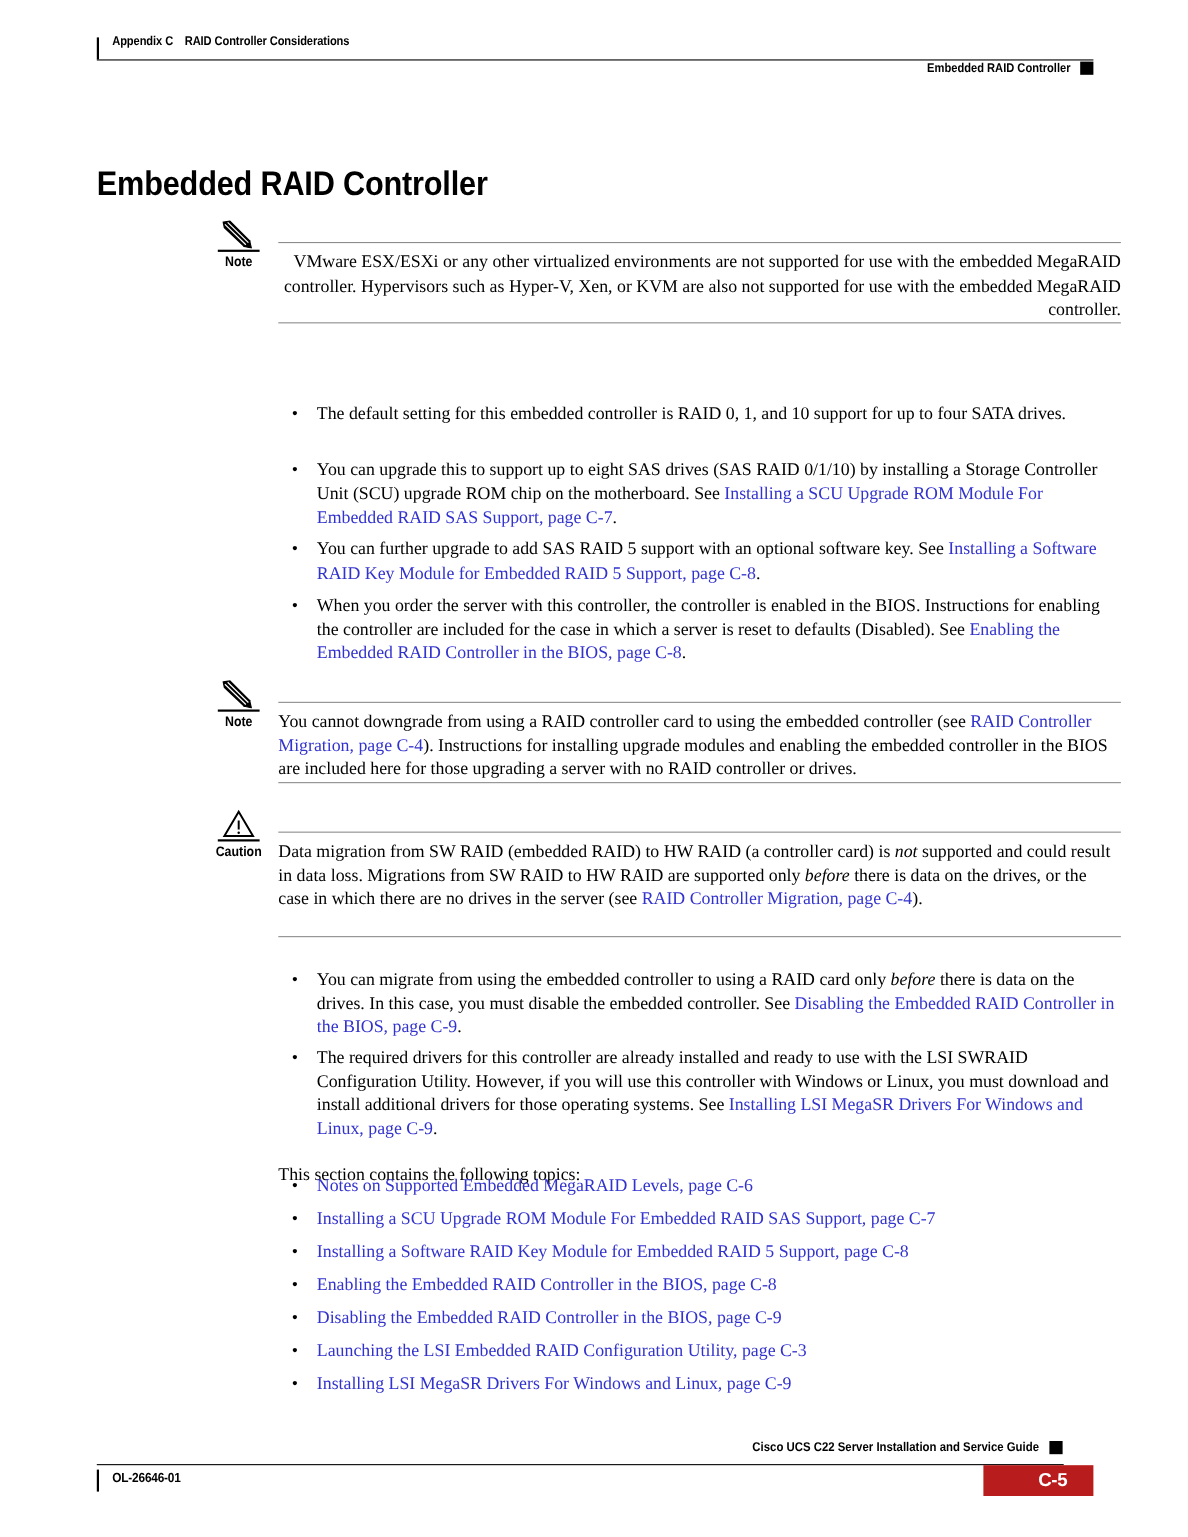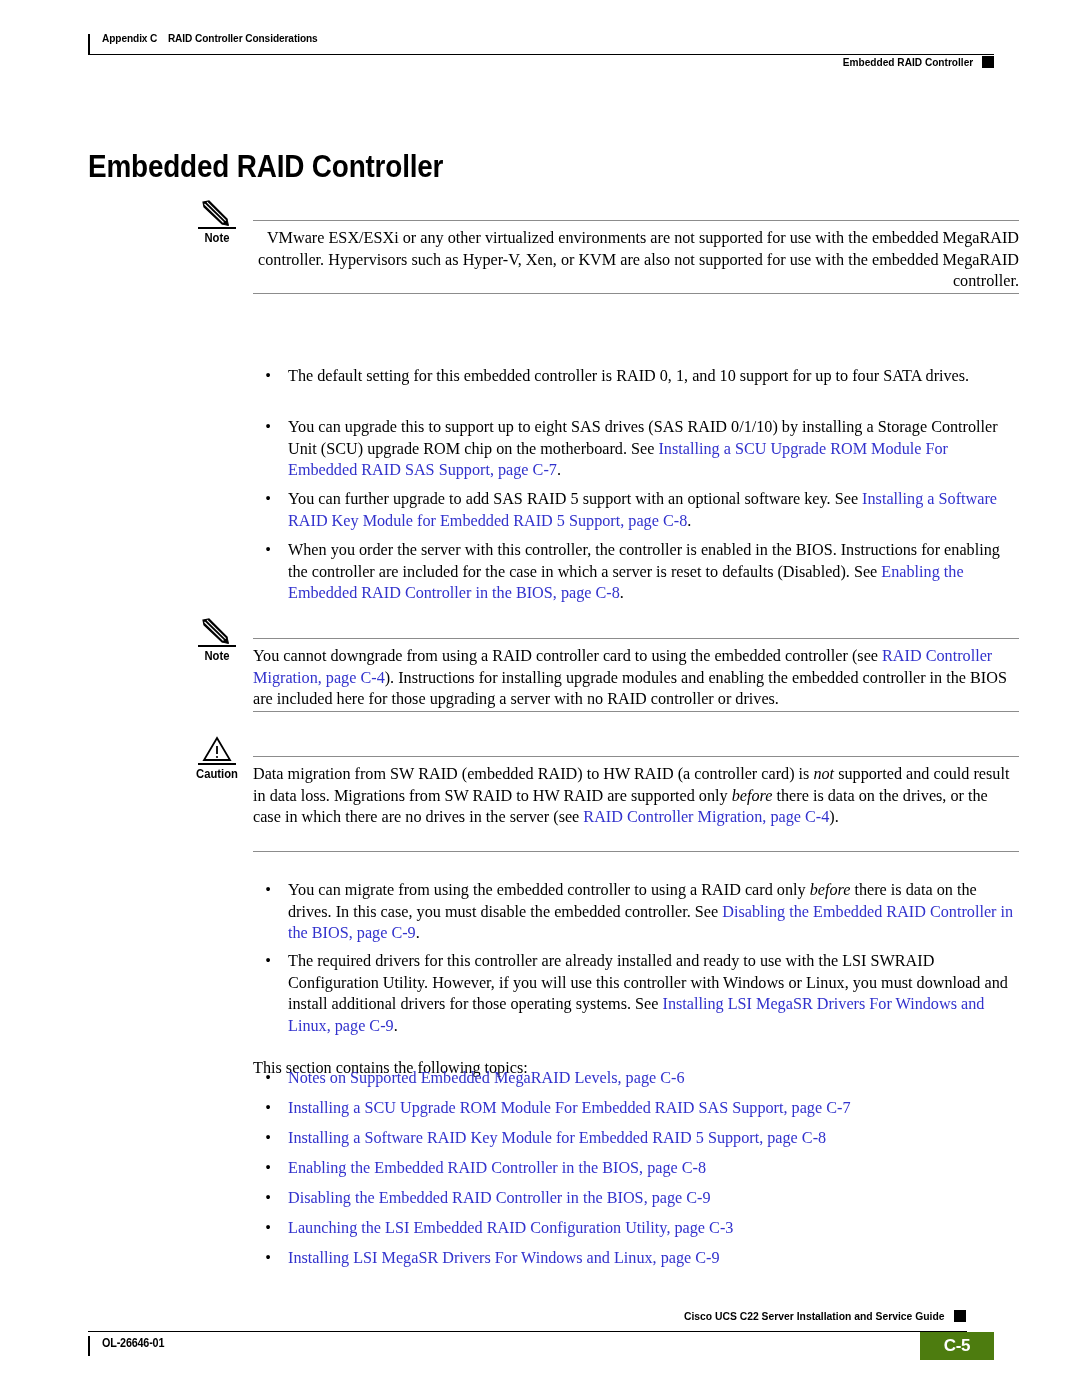--- a/index.html
+++ b/index.html
@@ -230,29 +230,30 @@
     transform: scaleX(0.9);
     transform-origin: left top;
     white-space: nowrap;
   }
   .pagenum-box {
     position: absolute;
     right: 0px;
     top: 22px;
     width: 74px;
     height: 28px;
-    background: #4d7c0f;
+    background: #b91c1c;
     color: #fff;
     font-family: "Liberation Sans", "DejaVu Sans", sans-serif;
     font-weight: bold;
     font-size: 17px;
     display: flex;
     align-items: center;
     justify-content: center;
     letter-spacing: -0.3px;
+    padding-left: 26px;
   }
 </style>
 </head>
 <body>
 
 <div class="page">
 
   <div class="hdr">
     <div class="hdr-left-bar"></div>
     <div class="hdr-left-text"><span>Appendix C</span><span class="gap"></span><span>RAID Controller Considerations</span></div>

